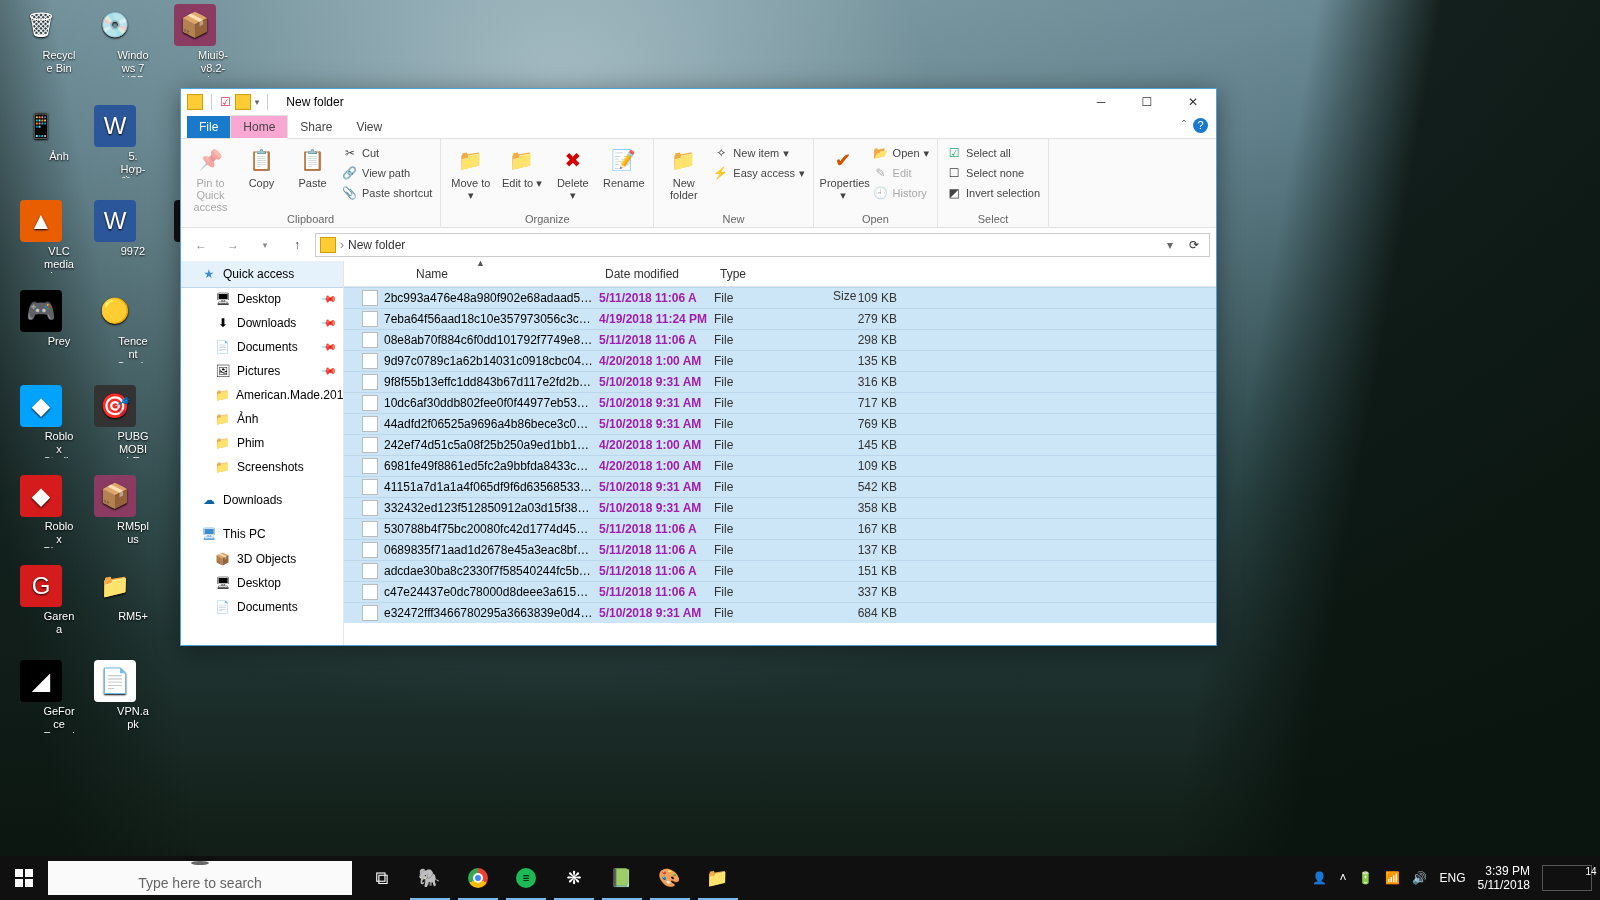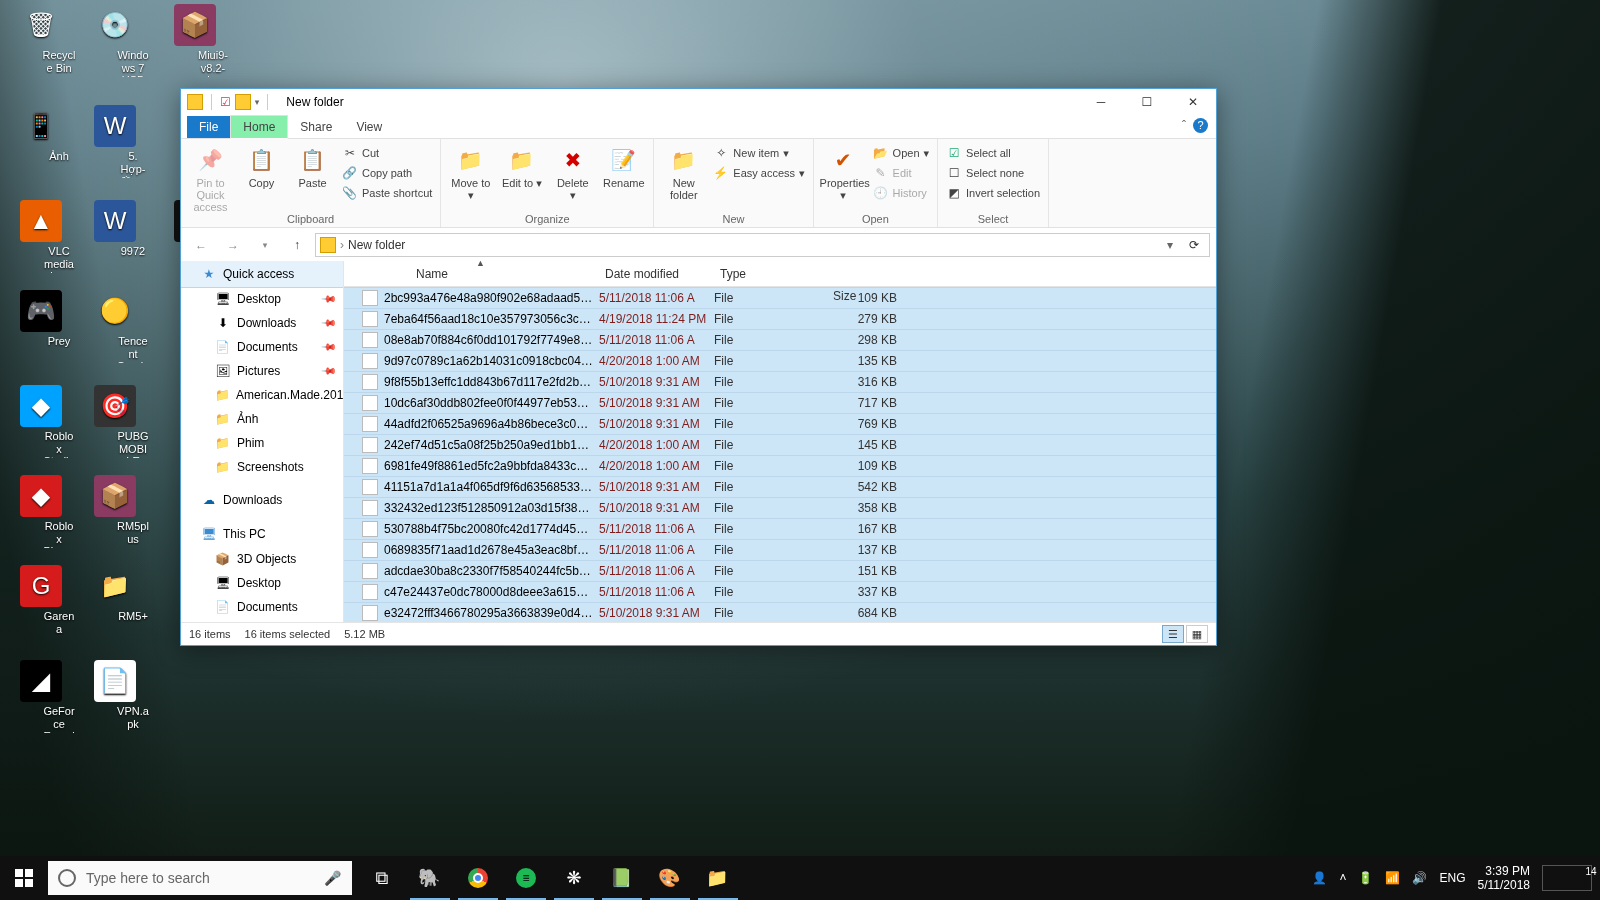--- a/index.html
+++ b/index.html
@@ -35,21 +35,21 @@
   .titlebar .tbicon { width:16px; height:16px; background:#fc3; border:1px solid #d39e00; }
   .titlebar .tbsep { width:1px; height:16px; background:#ccc; margin:0 4px; }
   .titlebar .title { margin-left:8px; font-size:12px; }
   .winbtns { margin-left:auto; display:flex; }
   .winbtn { width:46px; height:26px; display:flex; align-items:center; justify-content:center; color:#333; }
 
   
   .ribbon-tabs { height:24px; display:flex; align-items:flex-end; border-bottom:1px solid #e1e1e1; padding-left:6px; background:#fff; position:relative;}
   .rtab { padding:4px 12px; font-size:12px; color:#444; }
   .rtab.file { background:#1979ca; color:#fff; }
-  .rtab.active { border:1px solid #e1e1e1; border-bottom:1px solid #fff; background:#86efac; margin-bottom:-1px; }
+  .rtab.active { border:1px solid #e1e1e1; border-bottom:1px solid #fff; background:#f9a8d4; margin-bottom:-1px; }
   .rtab-expand { position:absolute; right:30px; top:4px; color:#666; }
   .rtab-help { position:absolute; right:8px; top:3px; width:15px; height:15px; border-radius:50%; background:#1979ca; color:#fff; font-size:11px; text-align:center; line-height:15px;}
 
   
   .ribbon { height:89px; background:#fafafa; border-bottom:1px solid #e1e1e1; display:flex; font-size:11px; color:#444; }
   .rgroup { border-right:1px solid #e5e5e5; padding:3px 6px 0; display:flex; flex-direction:column; justify-content:space-between; }
   .rgroup .label { text-align:center; font-size:11px; color:#666; padding-bottom:2px;}
   .rgroup .top { display:flex; align-items:flex-start; gap:4px; flex:1; }
   .bigbtn { width:47px; text-align:center; padding-top:3px;}
   .bigbtn .bi { width:30px; height:30px; margin:0 auto 2px; display:flex; align-items:center; justify-content:center; font-size:20px; }
@@ -89,37 +89,37 @@
   .col.type { width:113px; }
   .col.size { width:78px; justify-content:flex-start;margin-top:44px;}
   .sorticon { font-size:9px; color:#555; position:absolute;}
   .sortwrap { position:relative; width:237px;}
   .sortwrap .sorticon{ left:50%; top:-9px; transform:translateX(-50%);}
 
   .filelist { flex:1; overflow:hidden; }
   .filerow { height:21px; display:flex; align-items:center; font-size:12px; padding-left:18px; background:#cde6f7; border-top:1px solid #bcd7ec;}
   .filerow .fi { width:16px; height:16px; border:1px solid #bbb; background:#fff; margin-right:6px; flex-shrink:0;}
   .filerow .fname { width:215px; white-space:nowrap; overflow:hidden; text-overflow:ellipsis; padding-right:6px;}
-  .filerow .fdate { width:115px; color:#7f1d1d; }
+  .filerow .fdate { width:115px; color:#a21caf;font-weight:bold; }
   .filerow .ftype { width:113px; color:#333; }
   .filerow .fsize { width:70px; text-align:right; color:#333;}
 
   .status { height:23px; border-top:1px solid #e5e5e5; display:flex; align-items:center; padding:0 8px; font-size:11px; color:#333; gap:14px; background:#fff;}
   .status .viewbtns { margin-left:auto; display:flex; gap:2px;}
   .status .vb { width:22px; height:18px; border:1px solid #ccc; display:flex; align-items:center; justify-content:center; font-size:11px;}
   .status .vb.active { background:#cde6f7; border-color:#7aa7cc;}
 
   
   .taskbar {
     position:absolute; left:0; right:0; bottom:0; height:44px; background:#101010; display:flex; align-items:center; color:#fff;
   }
   .startbtn { width:48px; height:44px; display:flex; align-items:center; justify-content:center;}
   .winlogo { width:18px; height:18px; display:grid; grid-template:1fr 1fr/1fr 1fr; gap:2px;}
   .winlogo span{background:#fff;}
-  .searchbar { width:304px; height:34px; background:#fafafa; color:#666; display:flex; align-items:center; padding:0 10px; gap:10px; font-size:14px;}
+  .searchbar { width:304px; height:34px; background:#fafafa; color:#666; display:flex; align-items:center; padding:0 10px; gap:10px; font-size:14px;flex-direction:column;}
   .searchbar .o { width:18px; height:18px; border:2px solid #666; border-radius:50%;}
   .searchbar .mic { margin-left:auto; color:#555;}
   .taskicons { display:flex; align-items:center; height:44px; margin-left:6px;}
   .ti { width:48px; height:44px; display:flex; align-items:center; justify-content:center; font-size:18px; position:relative;}
   .ti.active::after{content:""; position:absolute; bottom:0; left:4px; right:4px; height:2px; background:#76b9ed;}
   .tray { margin-left:auto; display:flex; align-items:center; gap:12px; padding:0 8px; font-size:12px;}
   .tray .clock { text-align:right; line-height:1.2; font-size:12px;}
   .tray .notif { width:26px; height:26px; border:1px solid #555; position:relative; display:flex; align-items:flex-start; justify-content:center; font-size:10px;padding-left:48px;}
 </style>
 </head>
@@ -253,21 +253,21 @@
             <div class="bi">📋</div>
             <div class="bl">Paste</div>
           </div>
         <div class="smallcol">
           <div class="smallbtn">
               <span class="si">✂</span>
               <span>Cut</span>
             </div>
           <div class="smallbtn">
               <span class="si">🔗</span>
-              <span>Copy path</span>
+              <span>View path</span>
             </div>
           <div class="smallbtn">
               <span class="si">📎</span>
               <span>Paste shortcut</span>
             </div>
         </div>
       </div>
       <div class="label">Clipboard</div>
     </div>
 
@@ -552,29 +552,20 @@
             <div class="fi"></div>
             <div class="fname">e32472fff3466780295a3663839e0d4cbaa...</div>
             <div class="fdate">5/10/2018 9:31 AM</div>
             <div class="ftype">File</div>
             <div class="fsize">684 KB</div>
           </div>
         </div>
     </div>
   </div>
 
-  <div class="status">
-    <span>16 items</span>
-    <span>16 items selected</span>
-    <span>5.12 MB</span>
-    <div class="viewbtns">
-      <div class="vb active">☰</div>
-      <div class="vb">▦</div>
-    </div>
-  </div>
 </div>
 
 <div class="taskbar">
   <div class="startbtn">
     <div class="winlogo">
         <span></span>
         <span></span>
         <span></span>
         <span></span>
       </div>

